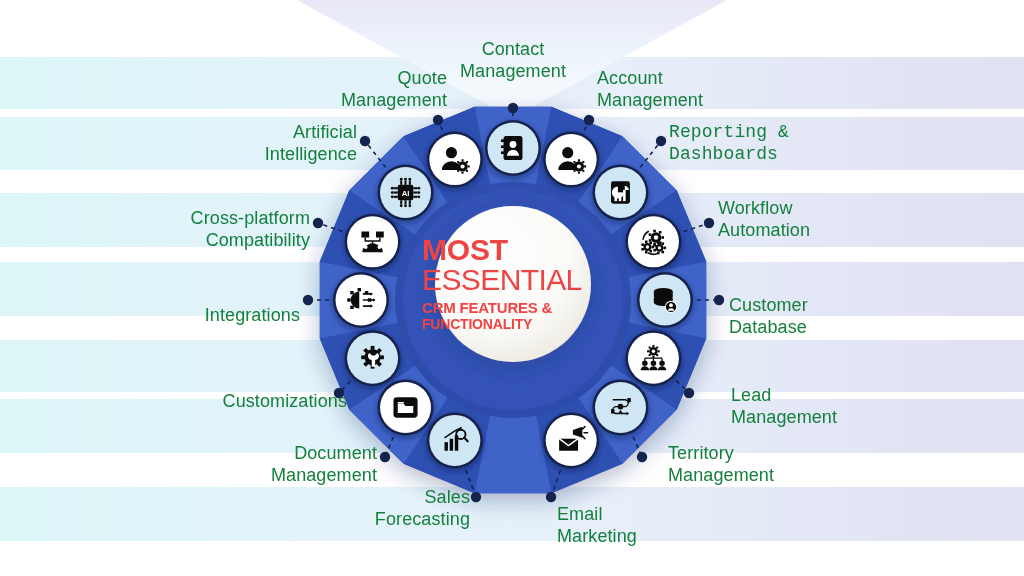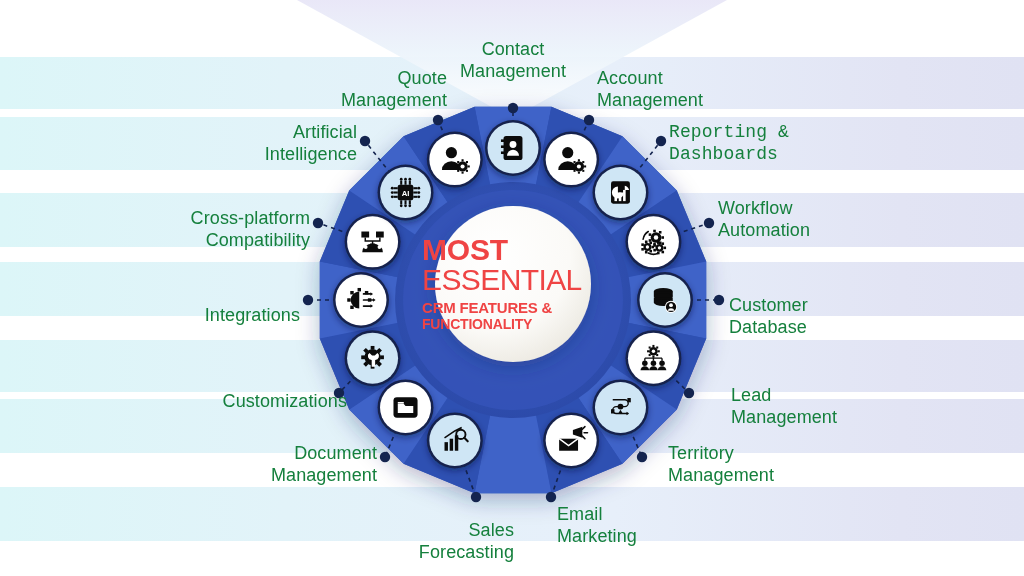--- a/index.html
+++ b/index.html
@@ -415,21 +415,21 @@
       <div class="lbl l" style="top: 198px; left: 718px;">Workflow
 Automation</div>
       <div class="lbl l" style="top: 295px; left: 729px;">Customer
 Database</div>
       <div class="lbl l" style="top: 385px; left: 697px; margin-left: 34px;">Lead
 Management</div>
       <div class="lbl l" style="top: 443px; left: 668px;">Territory
 Management</div>
       <div class="lbl l" style="top: 504px; left: 557px;">Email
 Marketing</div>
-      <div class="lbl r" style="top: 520px; left: 0px; width: 470px; padding-left: 44px;">Sales
+      <div class="lbl r" style="top: 487px; left: 0px; width: 470px;">Sales
 Forecasting</div>
       <div class="lbl r" style="top: 443px; left: 0px; width: 377px;">Document
 Management</div>
       <div class="lbl r" style="top: 391px; left: 16px; width: 331px;">Customizations</div>
       <div class="lbl r" style="top: 305px; left: 0px; width: 300px;">Integrations</div>
       <div class="lbl r" style="top: 208px; left: 0px; width: 310px;">Cross-platform
 Compatibility</div>
       <div class="lbl r" style="top: 122px; left: 0px; width: 357px;">Artificial
 Intelligence</div>
       <div class="lbl r" style="top: 68px; left: 0px; width: 430px; margin-left: 17px;">Quote

